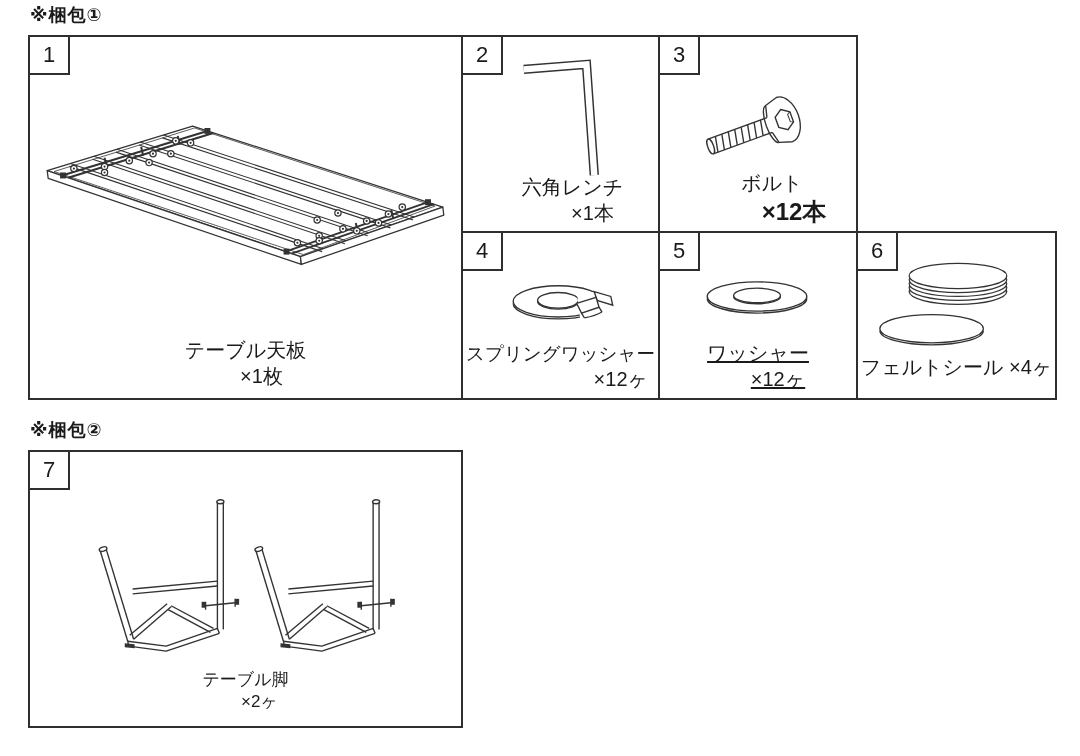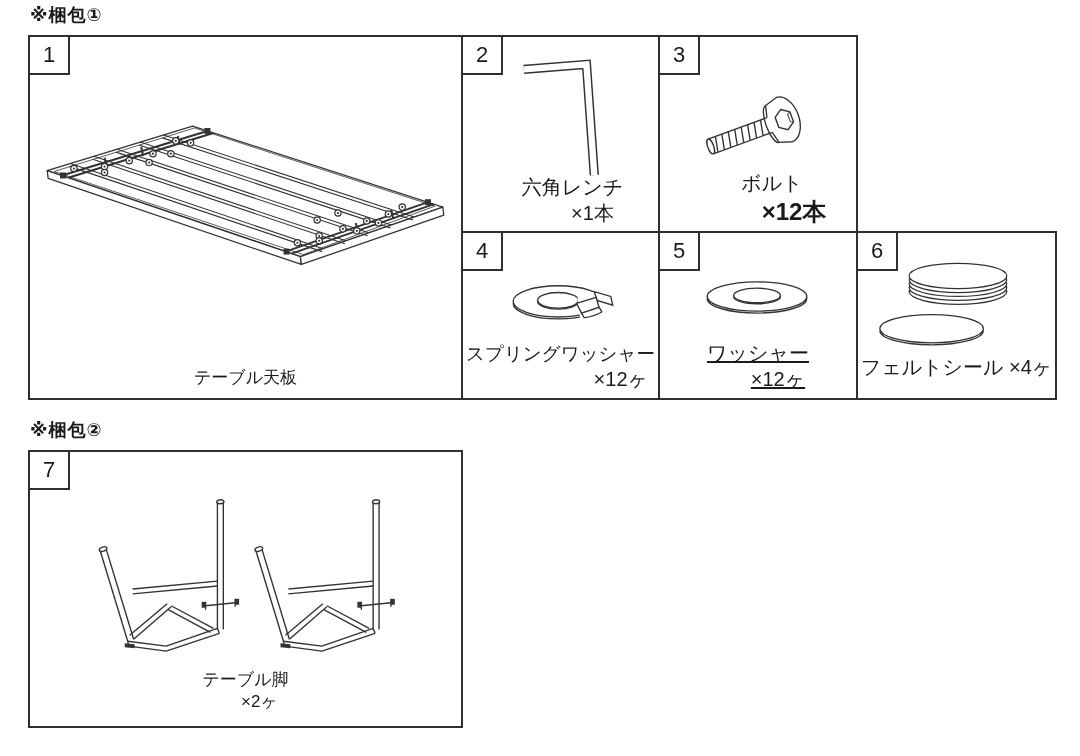--- a/index.html
+++ b/index.html
@@ -16,21 +16,21 @@
   #box4{left:461px;top:231px;width:199px;height:169px;}
   #box5{left:658px;top:231px;width:200px;height:169px;}
   #box6{left:856px;top:231px;width:201px;height:169px;}
   #box7{left:28px;top:450px;width:435px;height:278px;}
   .badge{position:absolute;left:-2px;top:-2px;width:42px;height:40px;border:2px solid var(--border,#2f2f2f);box-sizing:border-box;background:#fff;display:flex;align-items:center;justify-content:center;font-size:22px;color:var(--text,#1a1a1a);z-index:2;}
   .illus{position:absolute;left:0;top:0;width:100%;height:100%;color:var(--line,#333333);}
   .label{position:absolute;left:0;right:0;bottom:8px;text-align:center;line-height:1.3;font-weight:500;z-index:1;}
   .name{font-size:20px;}
   .qty{font-size:20px;}
   .qty-shift{transform:translateX(20px);}
-  #box1 .label{bottom:9px;} #box1 .name,#box1 .qty{font-size:17px;} #box1 .qty{transform:translateX(16px);}
+  #box1 .label{bottom:9px;} #box1 .name,#box1 .qty{font-size:20px;} #box1 .qty{transform:translateX(16px);}
   #box2 .label{bottom:5px;padding-left:24px;}
   #box3 .label{bottom:4px;margin-left:28px;} #box3 .qty{font-size:24px;font-weight:bold;transform:translateX(22px);}
   #box4 .label{bottom:6px;} #box4 .name{font-size:18.5px;} #box4 .qty{text-align:right;padding-right:10px;transform:none;}
   #box5 .label{bottom:6px;text-decoration:underline;}
   #box6 .label{bottom:18px;font-size:19.5px;}
   #box7 .label{bottom:13px;} #box7 .name,#box7 .qty{font-size:17px;} #box7 .qty{transform:translateX(14px);}
 </style>
 </head>
 <body>
 
@@ -101,20 +101,21 @@
           <use href="#scrw" x="362" y="179"></use>
         <use href="#scrw" x="376" y="172"></use>
           <use href="#scrw" x="330" y="196"></use>
           <use href="#scrw" x="352" y="188"></use>
         <use href="#scrw" x="311" y="178"></use>
           <use href="#scrw" x="290" y="185"></use>
       </g>
     </svg>
     <div class="label">
       <div class="name">テーブル天板</div>
+      <div class="qty">×1枚</div>
     </div>
   </div>
 
   <div class="part-box" id="box2">
     <div class="badge">2</div>
     <svg class="illus" viewBox="0 0 199 198" aria-hidden="true">
       <path d="M62,33 L126,28 L134,141" stroke="currentColor" stroke-width="9.5" fill="none" stroke-linejoin="miter" stroke-linecap="butt"></path>
       <path d="M62,33 L126,28 L134,141" stroke="#fff" stroke-width="6.5" fill="none" stroke-linejoin="miter" stroke-linecap="butt"></path>
     </svg>
     <div class="label">

